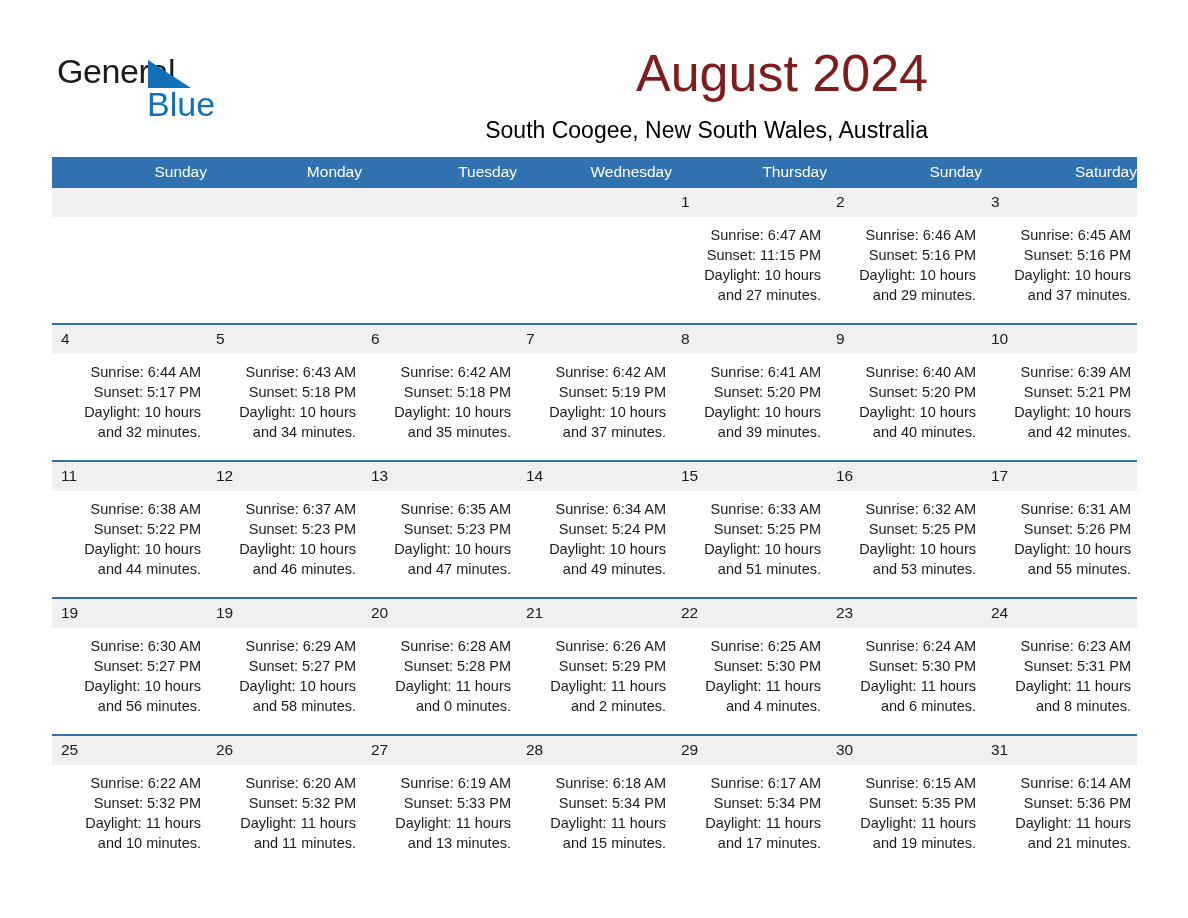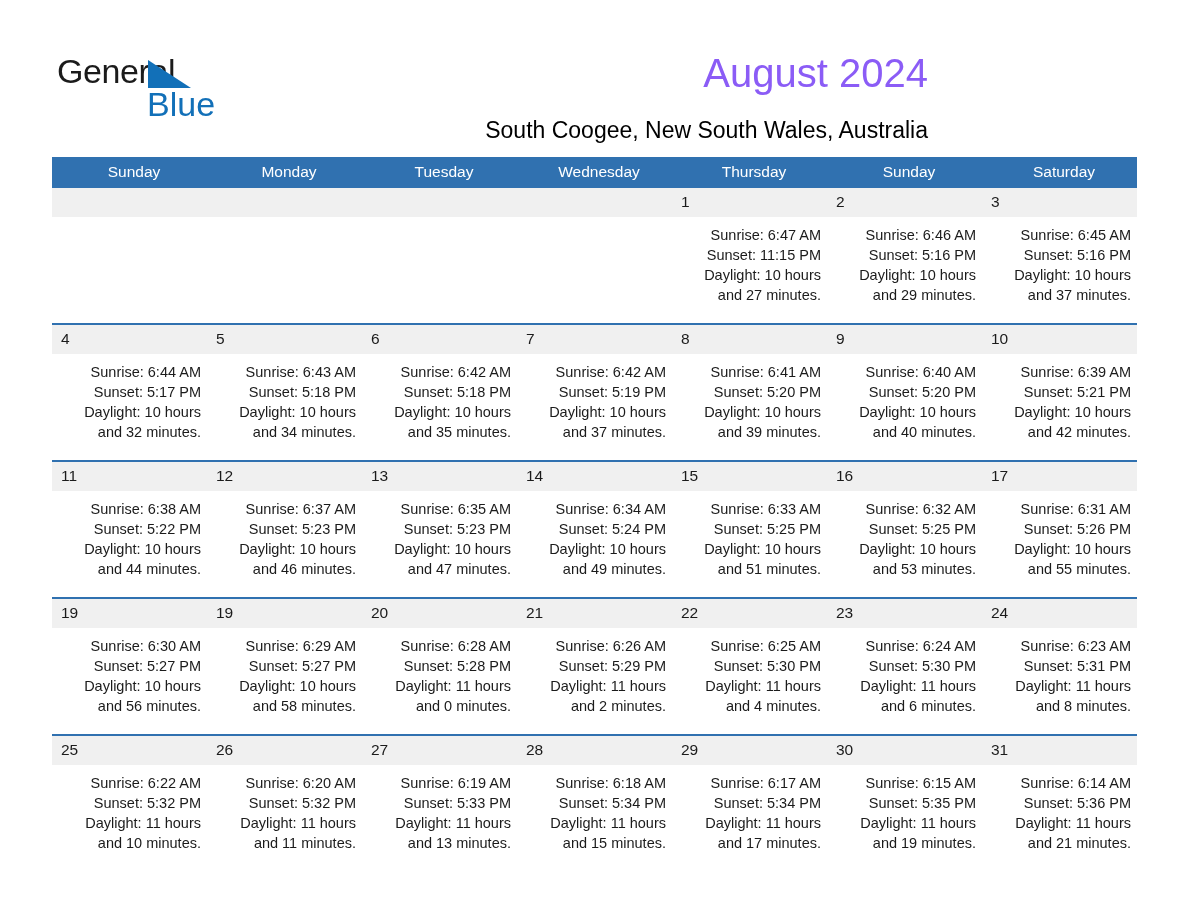--- a/index.html
+++ b/index.html
@@ -65,22 +65,22 @@
     color: #1270b8;
     font-family: "Liberation Sans", sans-serif;
     line-height: 38px;
     margin-left: 20px;
   }
 
   .title {
     position: absolute;
     right: 52px;
     top: 50px;
-    font-size: 40px;
-    color: #8b5cf6;
+    font-size: 52px;
+    color: #7f1d1d;
     text-align: right;
     line-height: 46px;
     white-space: nowrap;
   }
   .subtitle {
     position: absolute;
     right: 52px;
     top: 116px;
     font-size: 23px;
     color: #000000;
@@ -98,21 +98,21 @@
     border-collapse: collapse;
     table-layout: fixed;
   }
   .calendar col { width: 155px; }
 
   thead th {
     background: #3071b0;
     color: #ffffff;
     font-size: 15.5px;
     font-weight: normal;
-    text-align: center;
+    text-align: right;
     padding: 6px 0 7px 9px;
     height: 18px;
     vertical-align: middle;
   }
 
   tbody tr.week {
     height: 135px;
   }
 
   td.daycell {

